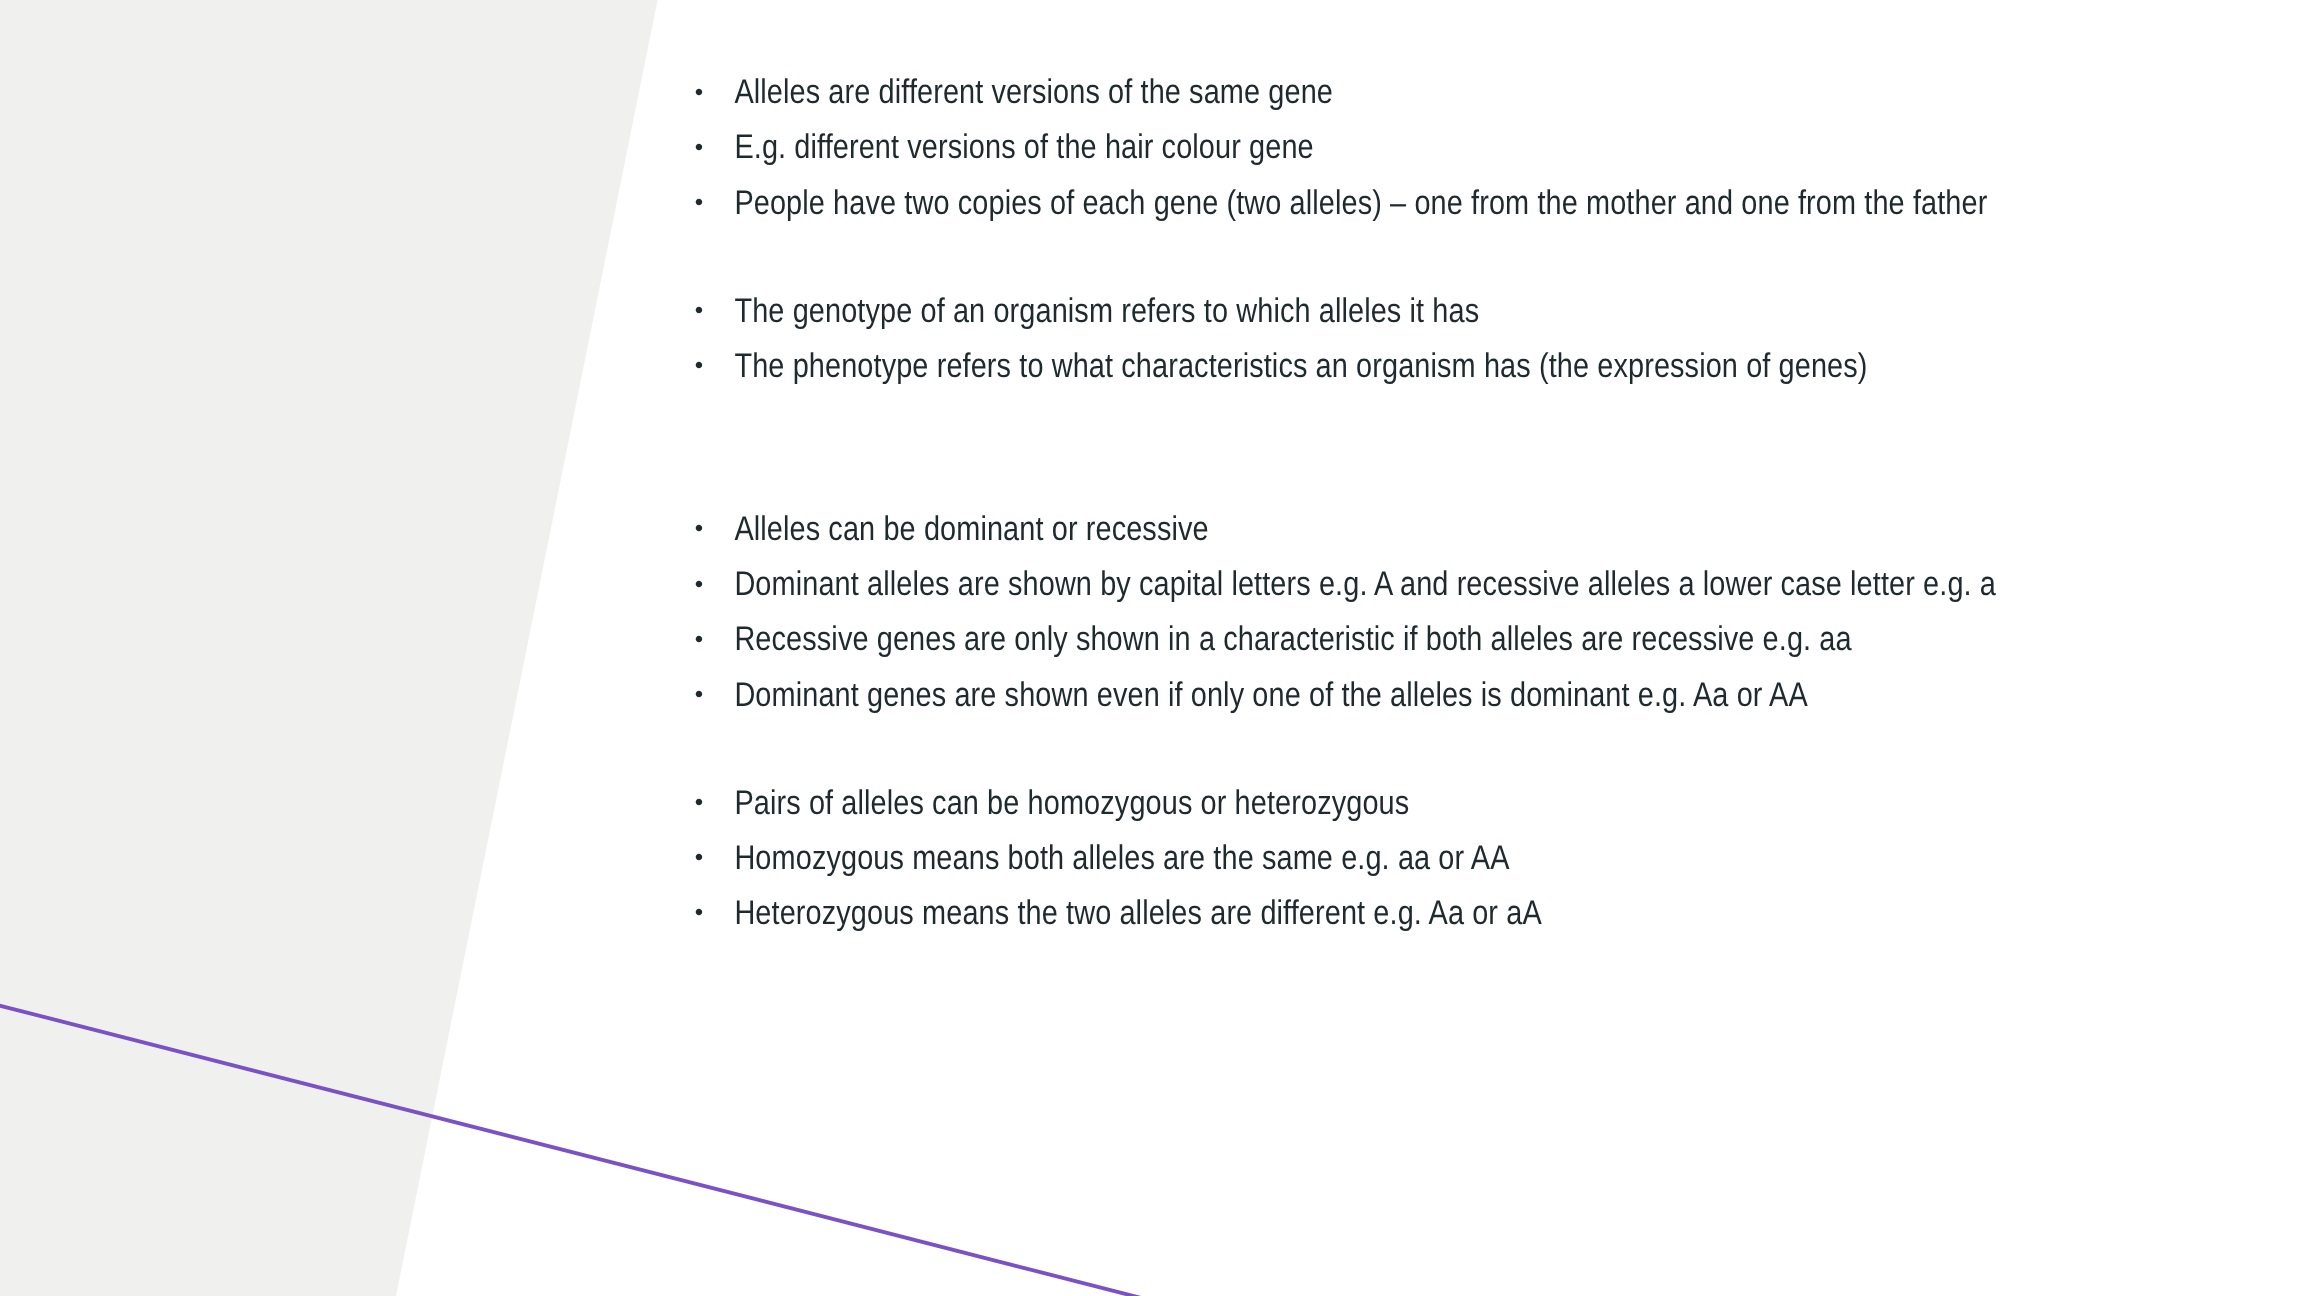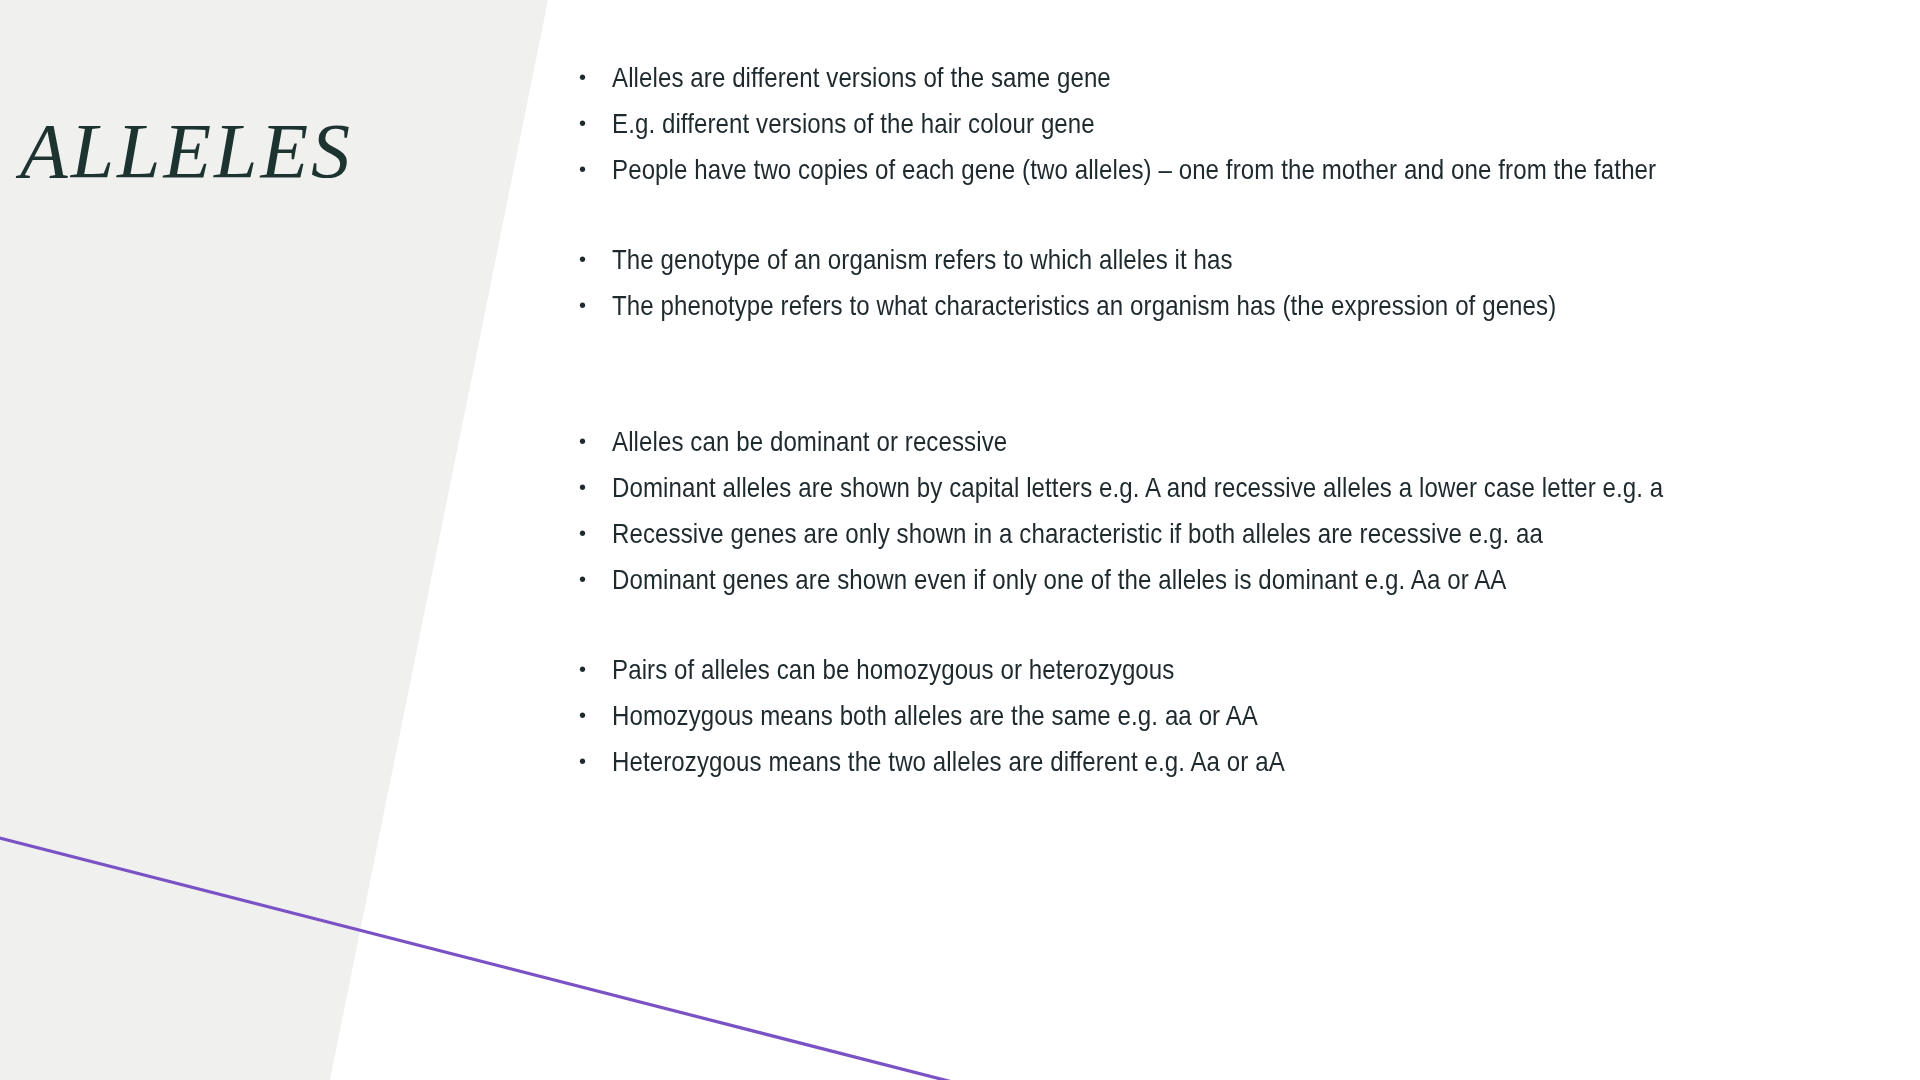--- a/index.html
+++ b/index.html
@@ -95,23 +95,20 @@
 </head>
 <body>
 
 <div id="slide">
 
   <svg class="bg-layer" viewBox="0 0 1920 1080" preserveAspectRatio="none">
     <polygon points="0,0 548,0 330,1080 0,1080" fill="#f0f1ef"></polygon>
     <line x1="-8" y1="836" x2="968" y2="1086" stroke="#7a52c5" stroke-width="3.2" stroke-linecap="butt"></line>
   </svg>
 
-  <div id="title-block">
-    <div id="slide-title">ALLELES</div>
-  </div>
 
   <div id="body-block">
 
     <ul class="bullet-group">
       <li class="bullet-item">
         <span class="bullet-marker">•</span>
         <span class="bullet-text">Alleles are different versions of the same gene</span>
       </li>
       <li class="bullet-item">
         <span class="bullet-marker">•</span>

